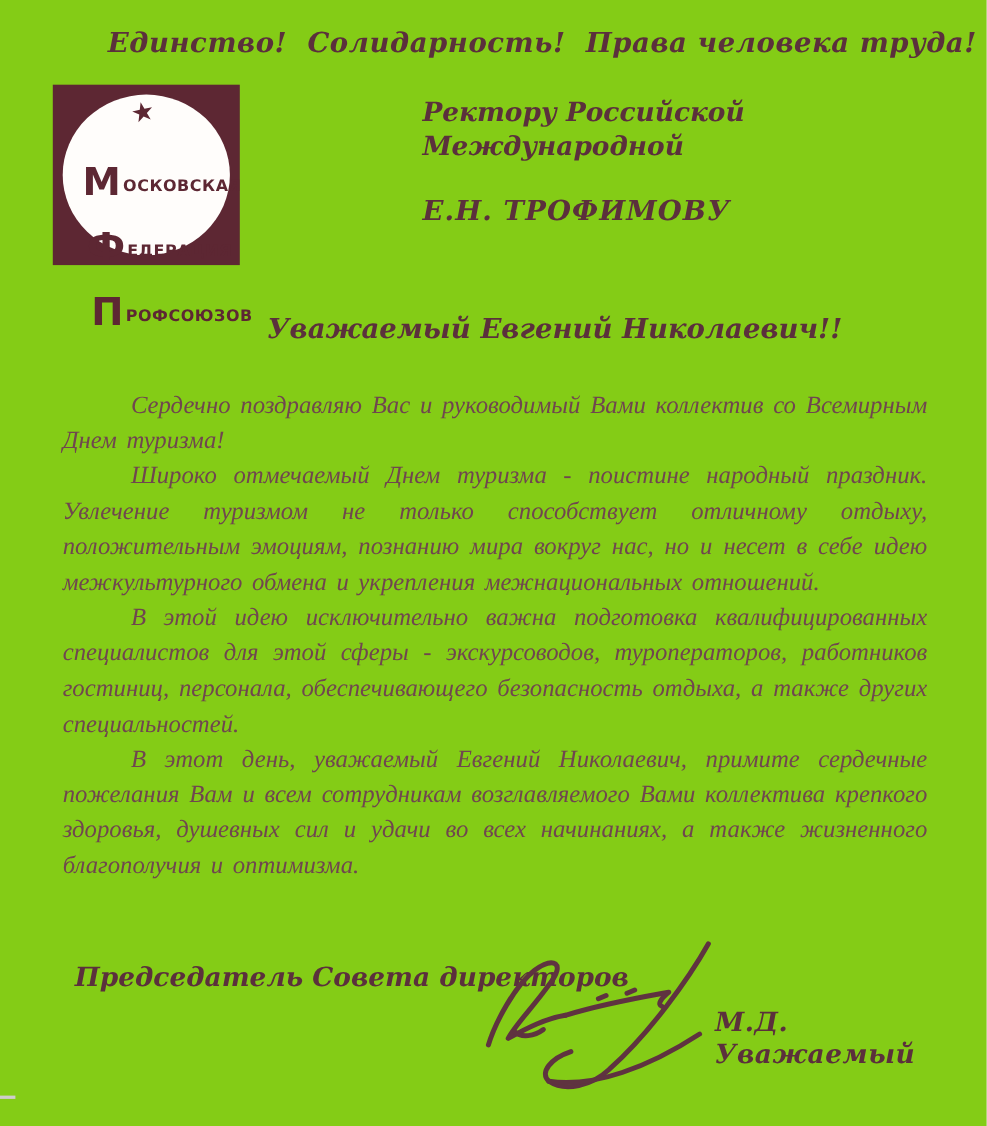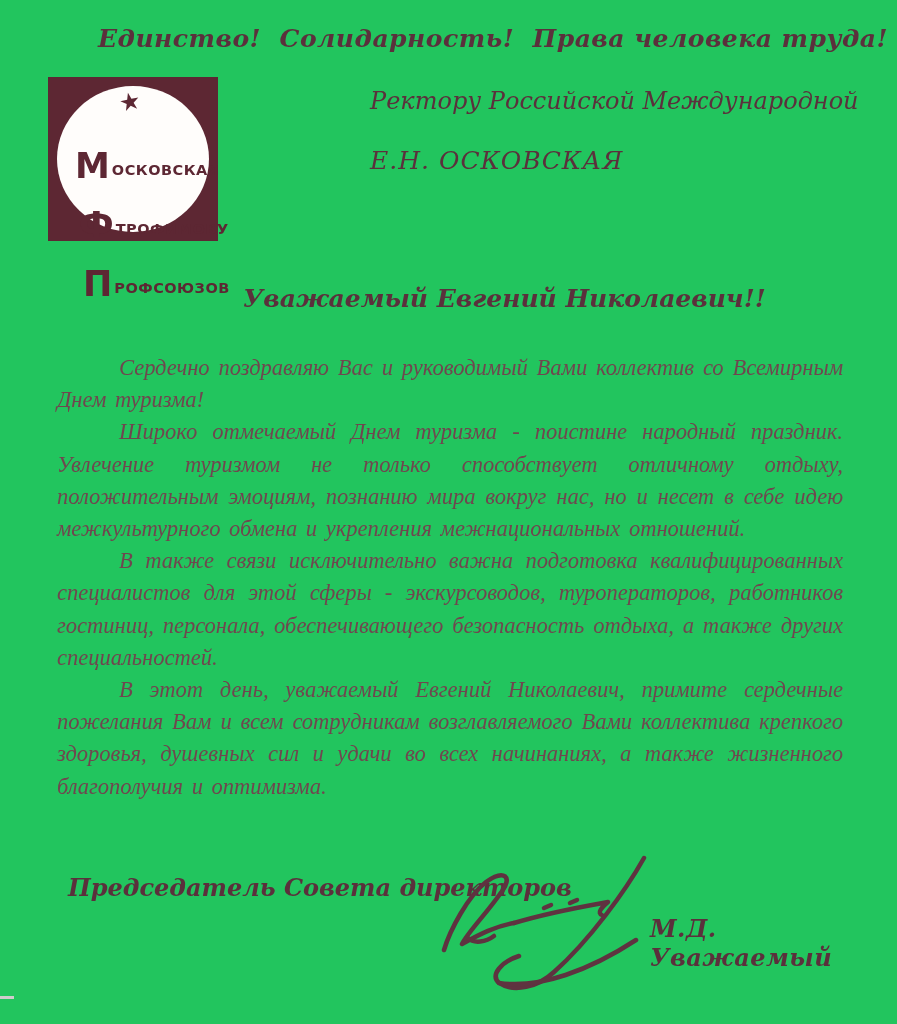--- a/index.html
+++ b/index.html
@@ -1,20 +1,20 @@
 <!DOCTYPE html>
 <html lang="ru"><head>
 <meta charset="utf-8">
 <style>
   html,body{margin:0;padding:0;background:#e8e8e8;}
   .page{
     position:relative;
     width:897px;height:1024px;
     margin:0 auto;
-    background:#22c55e;
+    background:#84cc16;
     overflow:hidden;
     font-family:"DejaVu Serif", serif;
     color:#6e4450;
   }
   
   .slogan{
     position:absolute;left:98px;top:24px;
     font-size:25px;font-weight:bold;font-style:italic;
     color:#5b303c;white-space:pre-wrap;letter-spacing:.5px;
   }
@@ -46,22 +46,22 @@
   .logo-rest{
     font-size:14.5px;font-weight:bold;letter-spacing:.5px;
     font-family:"DejaVu Sans", sans-serif;
     padding-bottom:4px;
     margin-top:38px;
   }
   .logo-line.l2{margin-left:4px;}
   .logo-line.l3{margin-left:8px;}
   
   .recipient{
-    position:absolute;left:370px;top:86px;
-    font-size:24px;font-weight:normal;font-style:italic;
+    position:absolute;left:384px;top:86px;
+    font-size:24px;font-weight:bold;font-style:italic;
     color:#5b303c;line-height:31px;
   }
   .recipient-name{
     margin-top:28px;font-size:25px;letter-spacing:1px;
   }
   
   .salutation{
     position:absolute;left:243px;top:284px;
     font-size:25px;font-weight:bold;font-style:italic;
     color:#5b303c;
@@ -104,41 +104,41 @@
   <div class="logo">
     <div class="logo-circle">
       <div class="logo-star">★</div>
       <div class="logo-lines">
         <div class="logo-line l1">
           <span class="logo-initial">М</span>
           <span class="logo-rest">ОСКОВСКАЯ</span>
         </div>
         <div class="logo-line l2">
           <span class="logo-initial">Ф</span>
-          <span class="logo-rest">ТРОФИМОВУ</span>
+          <span class="logo-rest">ЕДЕРАЦИЯ</span>
         </div>
         <div class="logo-line l3">
           <span class="logo-initial">П</span>
           <span class="logo-rest">РОФСОЮЗОВ</span>
         </div>
       </div>
     </div>
   </div>
 
   <div class="recipient">
     <div>Ректору Российской Международной</div>
-    <div class="recipient-name">Е.Н. ОСКОВСКАЯ</div>
+    <div class="recipient-name">Е.Н. ТРОФИМОВУ</div>
   </div>
 
   <div class="salutation">Уважаемый Евгений Николаевич!!</div>
 
   <div class="body-text">
     <p>Сердечно поздравляю Вас и руководимый Вами коллектив со Всемирным Днем туризма!</p>
     <p>Широко отмечаемый Днем туризма - поистине народный праздник. Увлечение туризмом не только способствует отличному отдыху, положительным эмоциям, познанию мира вокруг нас, но и несет в себе идею межкультурного обмена и укрепления межнациональных отношений.</p>
-    <p>В также связи исключительно важна подготовка квалифицированных специалистов для этой сферы - экскурсоводов, туроператоров, работников гостиниц, персонала, обеспечивающего безопасность отдыха, а также других специальностей.</p>
+    <p>В этой идею исключительно важна подготовка квалифицированных специалистов для этой сферы - экскурсоводов, туроператоров, работников гостиниц, персонала, обеспечивающего безопасность отдыха, а также других специальностей.</p>
     <p>В этот день, уважаемый Евгений Николаевич, примите сердечные пожелания Вам и всем сотрудникам возглавляемого Вами коллектива крепкого здоровья, душевных сил и удачи во всех начинаниях, а также жизненного благополучия и оптимизма.</p>
   </div>
 
   <div class="sign">
     <div class="sign-titles">
       <div>Председатель Совета директоров</div>
     </div>
     <div class="sign-script">
       <svg width="235" height="150" viewBox="0 0 235 150" xmlns="http://www.w3.org/2000/svg" fill="none" stroke="#5f3340" stroke-width="4.5" stroke-linecap="round" stroke-linejoin="round">
         <path d="M16,104 C22,84 40,50 58,36 C76,23 86,30 72,48 C58,68 40,86 34,98 C52,88 68,80 86,77"></path>

